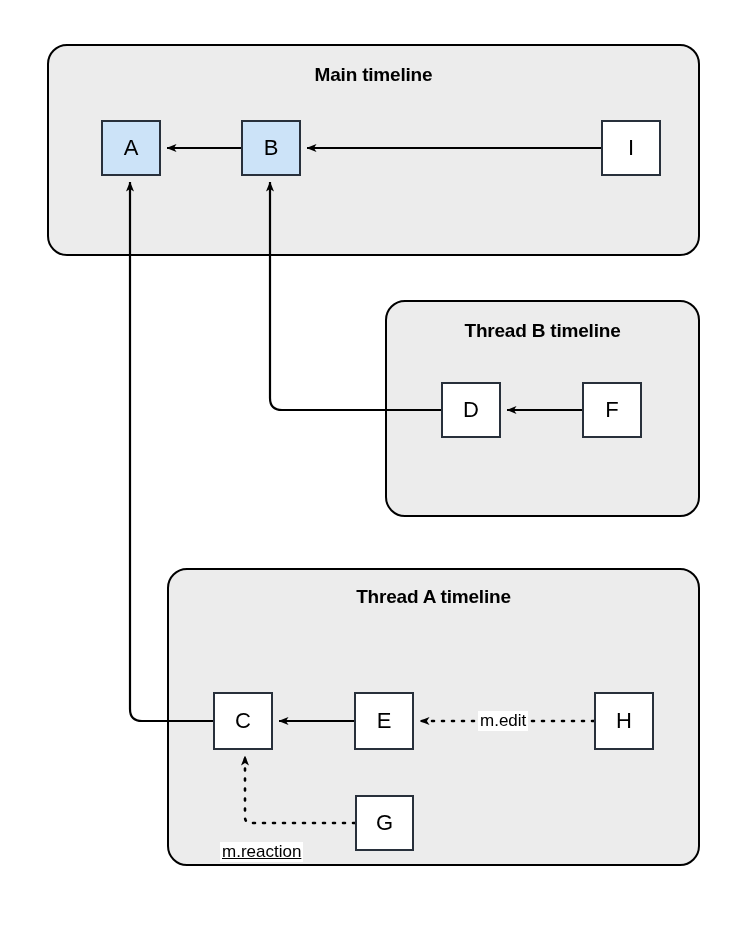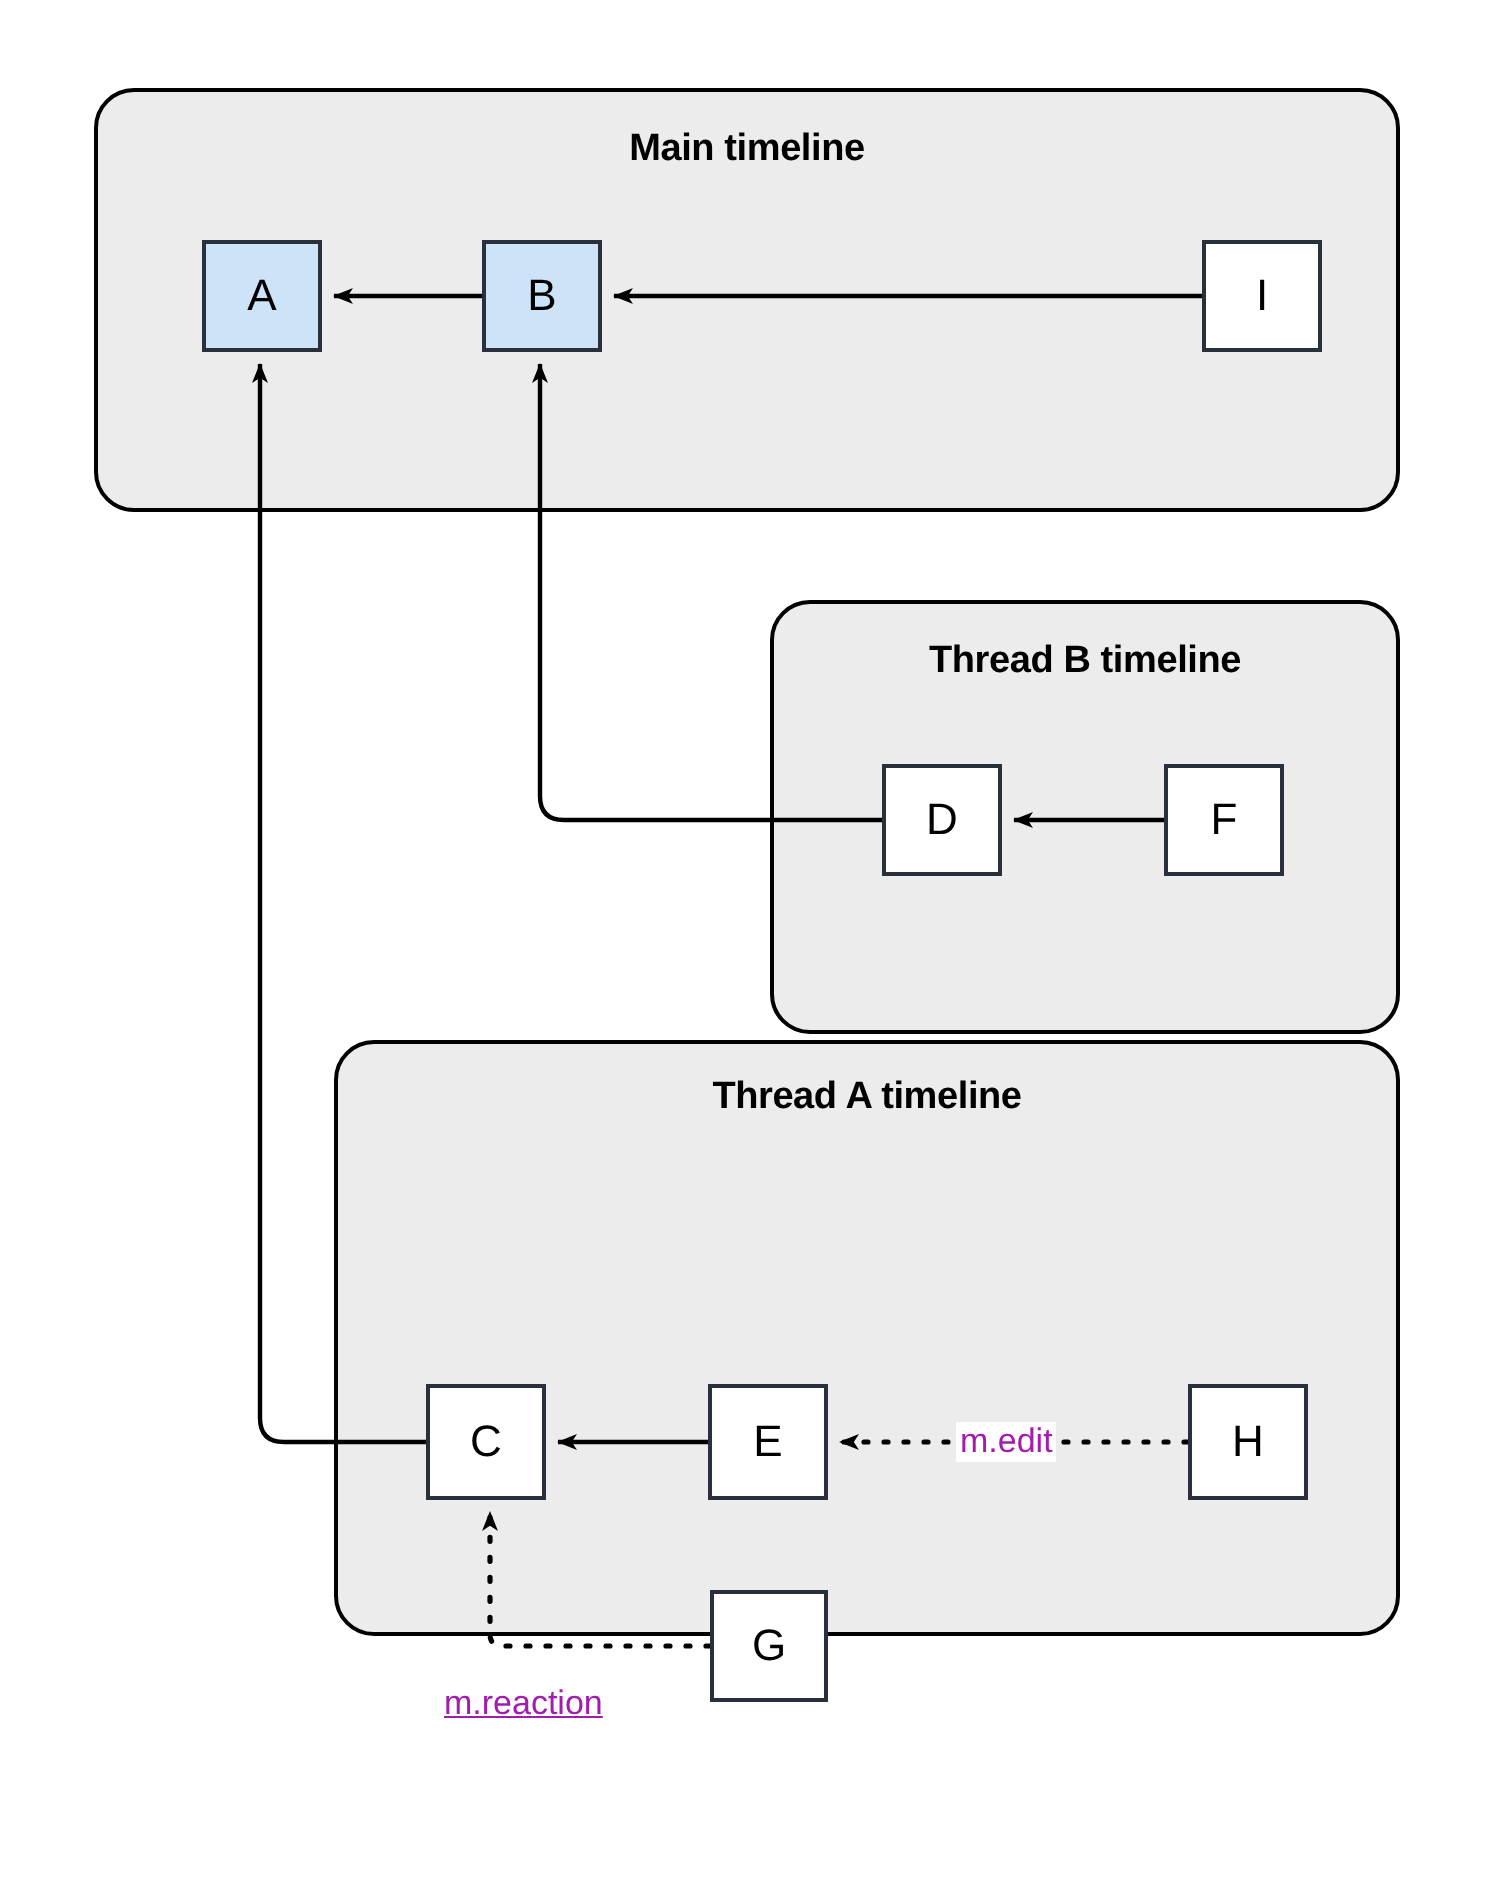--- a/index.html
+++ b/index.html
@@ -51,21 +51,21 @@
     font-family: "Liberation Sans", sans-serif;
     line-height: 1;
   }
   .event-box.highlight {
     background: #cce3f8;
     border-color: #28303b;
   }
   .edge-label {
     position: absolute;
     font-size: 17px;
-    color: #a21caf;
+    color: #000000;
     background: #ffffff;
     padding: 0 2px;
     font-family: "Liberation Sans", sans-serif;
     white-space: nowrap;
   }
   svg.wires {
     position: absolute;
     left: 0; top: 0;
     width: 756px;
     height: 942px;
@@ -79,21 +79,21 @@
 <div id="canvas">
 
   <div class="timeline-container" style="left:47px; top:44px; width:653px; height:212px;">
     <div class="timeline-title" style="top:18px;">Main timeline</div>
   </div>
 
   <div class="timeline-container" style="left:385px; top:300px; width:315px; height:217px;">
     <div class="timeline-title" style="top:18px;">Thread B timeline</div>
   </div>
 
-  <div class="timeline-container" style="left:167px; top:520px; width:533px; height:298px;">
+  <div class="timeline-container" style="left:167px; top:568px; width:533px; height:298px;">
     <div class="timeline-title" style="top:16px;">Thread A timeline</div>
   </div>
 
   <svg class="wires" viewBox="0 0 756 942" width="756" height="942">
     <defs>
       <marker id="arrowhead" markerWidth="10" markerHeight="8" refX="9.5" refY="4" orient="auto" markerUnits="userSpaceOnUse">
         <path d="M0,0 L10,4 L0,8 L2.6,4 Z" fill="#000000"></path>
       </marker>
     </defs>
 

